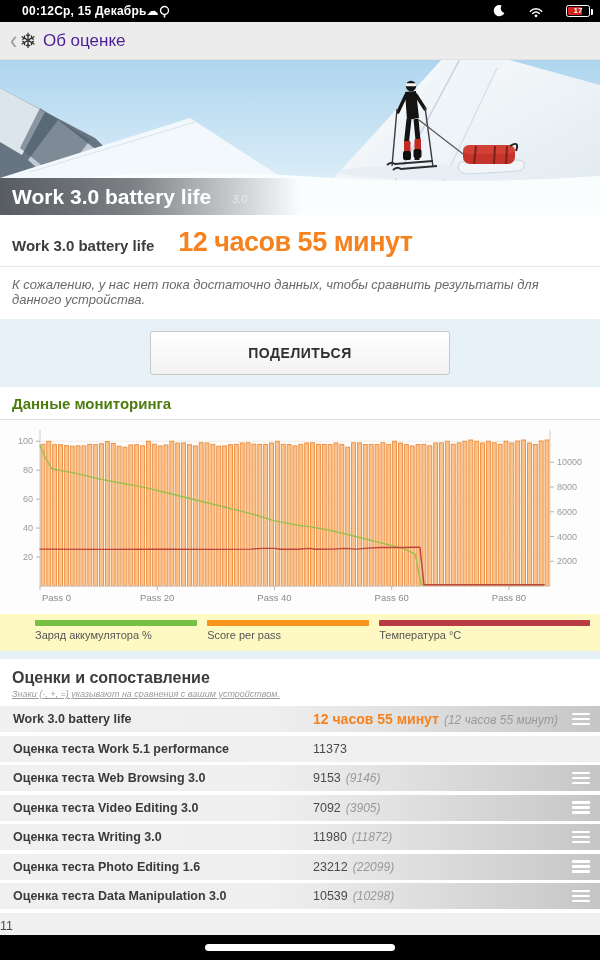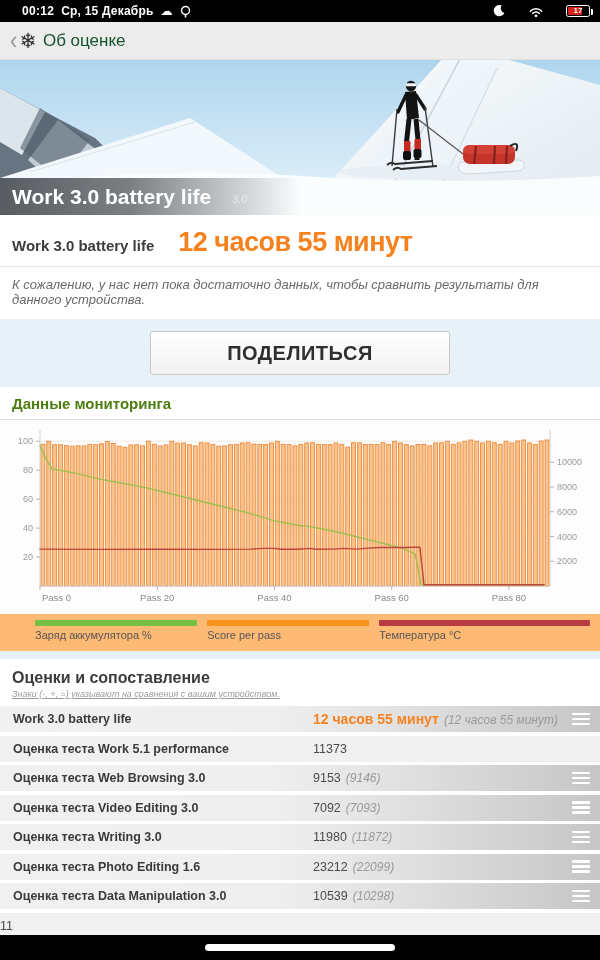--- a/index.html
+++ b/index.html
@@ -1,56 +1,56 @@
 <!DOCTYPE html>
 <html><head>
 <meta charset="utf-8">
 <style>
   html,body{margin:0;padding:0;background:#888;}
   *{box-sizing:border-box;font-family:"Liberation Sans","DejaVu Sans",sans-serif;}
   .screen{width:600px;height:960px;margin:0 auto;background:#ffffff;position:relative;overflow:hidden;}
 
   
   .statusbar{height:22px;background:#000;color:#fff;display:flex;align-items:center;padding:0 10px;font-size:12px;}
-  .sb-left{display:flex;align-items:center;gap:7px;margin-left:12px;justify-content:space-between;}
+  .sb-left{display:flex;align-items:center;margin-left:12px;justify-content:space-between;}
   .sb-time{font-weight:bold;letter-spacing:.3px;}
   .sb-date{font-weight:bold;letter-spacing:.2px;}
   .sb-right{margin-left:auto;display:flex;align-items:center;gap:22px;}
   .sb-cloud{font-size:12px;line-height:1;}
   .batt{position:relative;width:24px;height:12px;border:1.4px solid #fff;border-radius:2.5px;display:flex;align-items:center;}
   .batt-fill{position:absolute;left:1px;top:1px;bottom:1px;width:64%;background:#d5221b;border-radius:1px;}
   .batt-txt{position:relative;width:100%;text-align:center;font-size:8px;font-weight:bold;color:#fff;line-height:1;}
   .batt-nub{position:absolute;right:-4px;top:3px;width:2.5px;height:6px;background:#fff;border-radius:0 1px 1px 0;}
 
   
   .appheader{height:38px;background:#ececec;display:flex;align-items:center;padding:0 10px;border-bottom:1px solid #e0e0e0;}
   .back-chevron{color:#9a9a9a;font-size:22px;line-height:1;margin-right:2px;transform:scaleY(1.2);cursor:default;}
   .app-logo{font-size:21px;color:#2f2f2f;margin-right:6px;line-height:1;}
-  .appheader-title{font-size:17px;color:#14532d;}
+  .appheader-title{font-size:17px;color:#4c1d95;}
 
   
   .hero{height:155px;position:relative;overflow:hidden;}
   .hero svg{display:block;}
 
   
   .resultrow{background:#fff;display:flex;align-items:baseline;padding:12px 12px 8px 12px;}
   .result-label{font-size:15px;font-weight:bold;color:#3c3c3c;white-space:nowrap;}
   .result-value{font-size:27px;font-weight:bold;color:#f5821f;margin-left:24px;white-space:nowrap;letter-spacing:-.5px;}
   .notice{background:#fff;border-top:1px solid #e7e7e7;padding:10px 22px 12px 12px;font-size:13px;font-style:italic;color:#6a6a6a;}
 
   
   .share-section{background:#e7f1f8;height:68px;display:flex;align-items:center;justify-content:center;}
   .share-btn{width:300px;height:44px;background:linear-gradient(#ffffff,#f2f2f2);border:1px solid #c9c9c9;border-radius:3px;
-    font-size:20px;font-weight:bold;color:#2f2f2f;letter-spacing:.5px;display:flex;align-items:center;justify-content:center;cursor:pointer;}
+    font-size:14px;font-weight:bold;color:#2f2f2f;letter-spacing:.5px;display:flex;align-items:center;justify-content:center;cursor:pointer;}
 
   
   .monitor-card{background:#fff;}
   .monitor-header{padding:8px 12px 7px 12px;border-bottom:1px solid #ddd;font-size:15px;font-weight:bold;color:#4d7c0f;background:#fff;}
   .chart-wrap{padding:4px 2px 0 2px;background:#fdfdfd;}
-  .legend{display:flex;padding:6px 10px 10px 35px;gap:10px;background:#fdba74;}
+  .legend{display:flex;padding:6px 10px 10px 35px;gap:10px;background:#fef9c3;}
   .legend-item{flex:1;}
   .legend-item:last-child{flex:1.3;}
   .legend-swatch{height:6px;border-radius:1px;}
   .legend-label{font-size:11px;color:#555;margin-top:3px;}
 
   .section-gap{height:8px;background:#e7f1f8;}
 
   
   .scores-card{background:#fff;padding-top:8px;}
   .scores-title{font-size:16px;font-weight:bold;color:#3c3c3c;padding:2px 12px 0 12px;}
@@ -368,21 +368,21 @@
           <div class="menu-btn">
             <span></span>
             <span></span>
             <span></span>
           </div>
         </div>
         <div class="score-row has-menu">
           <div class="score-label">Оценка теста Video Editing 3.0</div>
           <div class="score-value">
             <span>7092</span>
-            <span class="val-compare">(7093)</span>
+            <span class="val-compare">(3905)</span>
           </div>
           <div class="menu-btn">
             <span></span>
             <span></span>
             <span></span>
           </div>
         </div>
         <div class="score-row has-menu">
           <div class="score-label">Оценка теста Writing 3.0</div>
           <div class="score-value">

